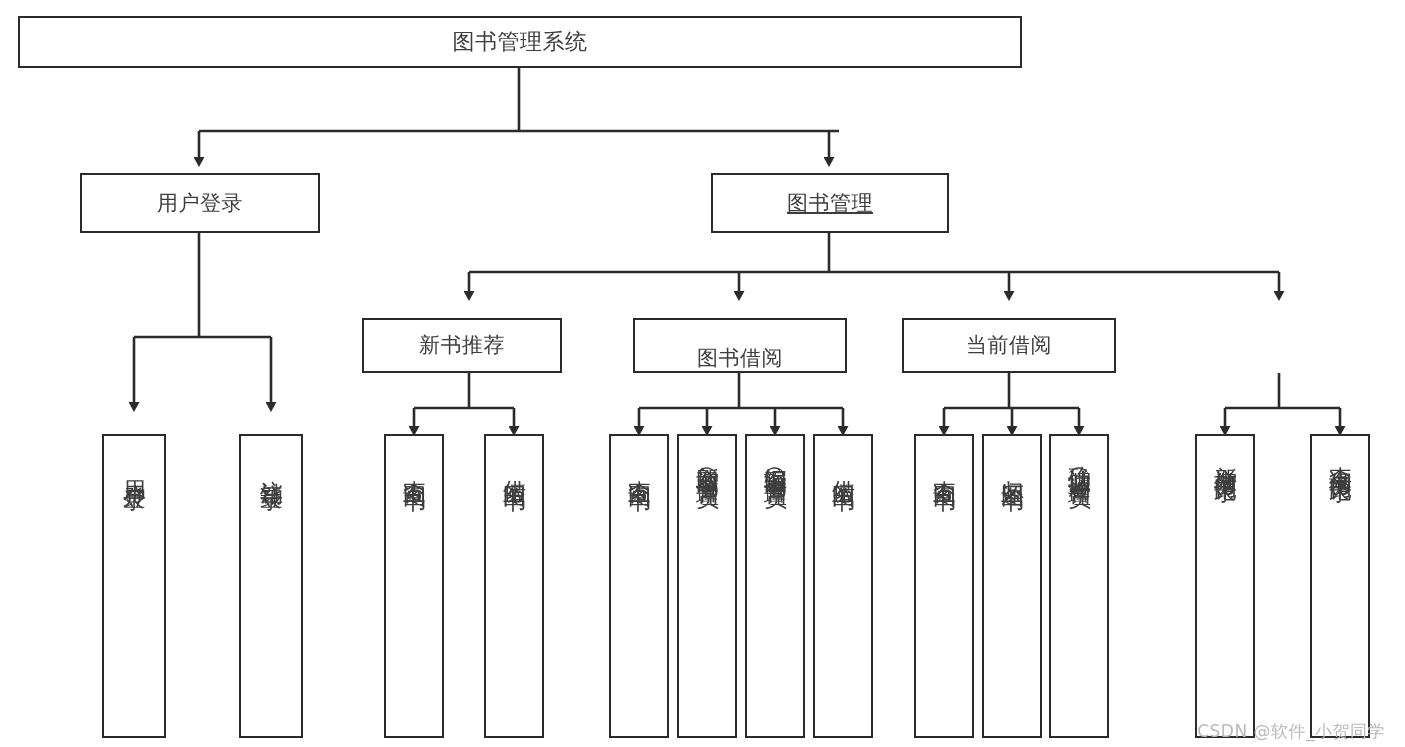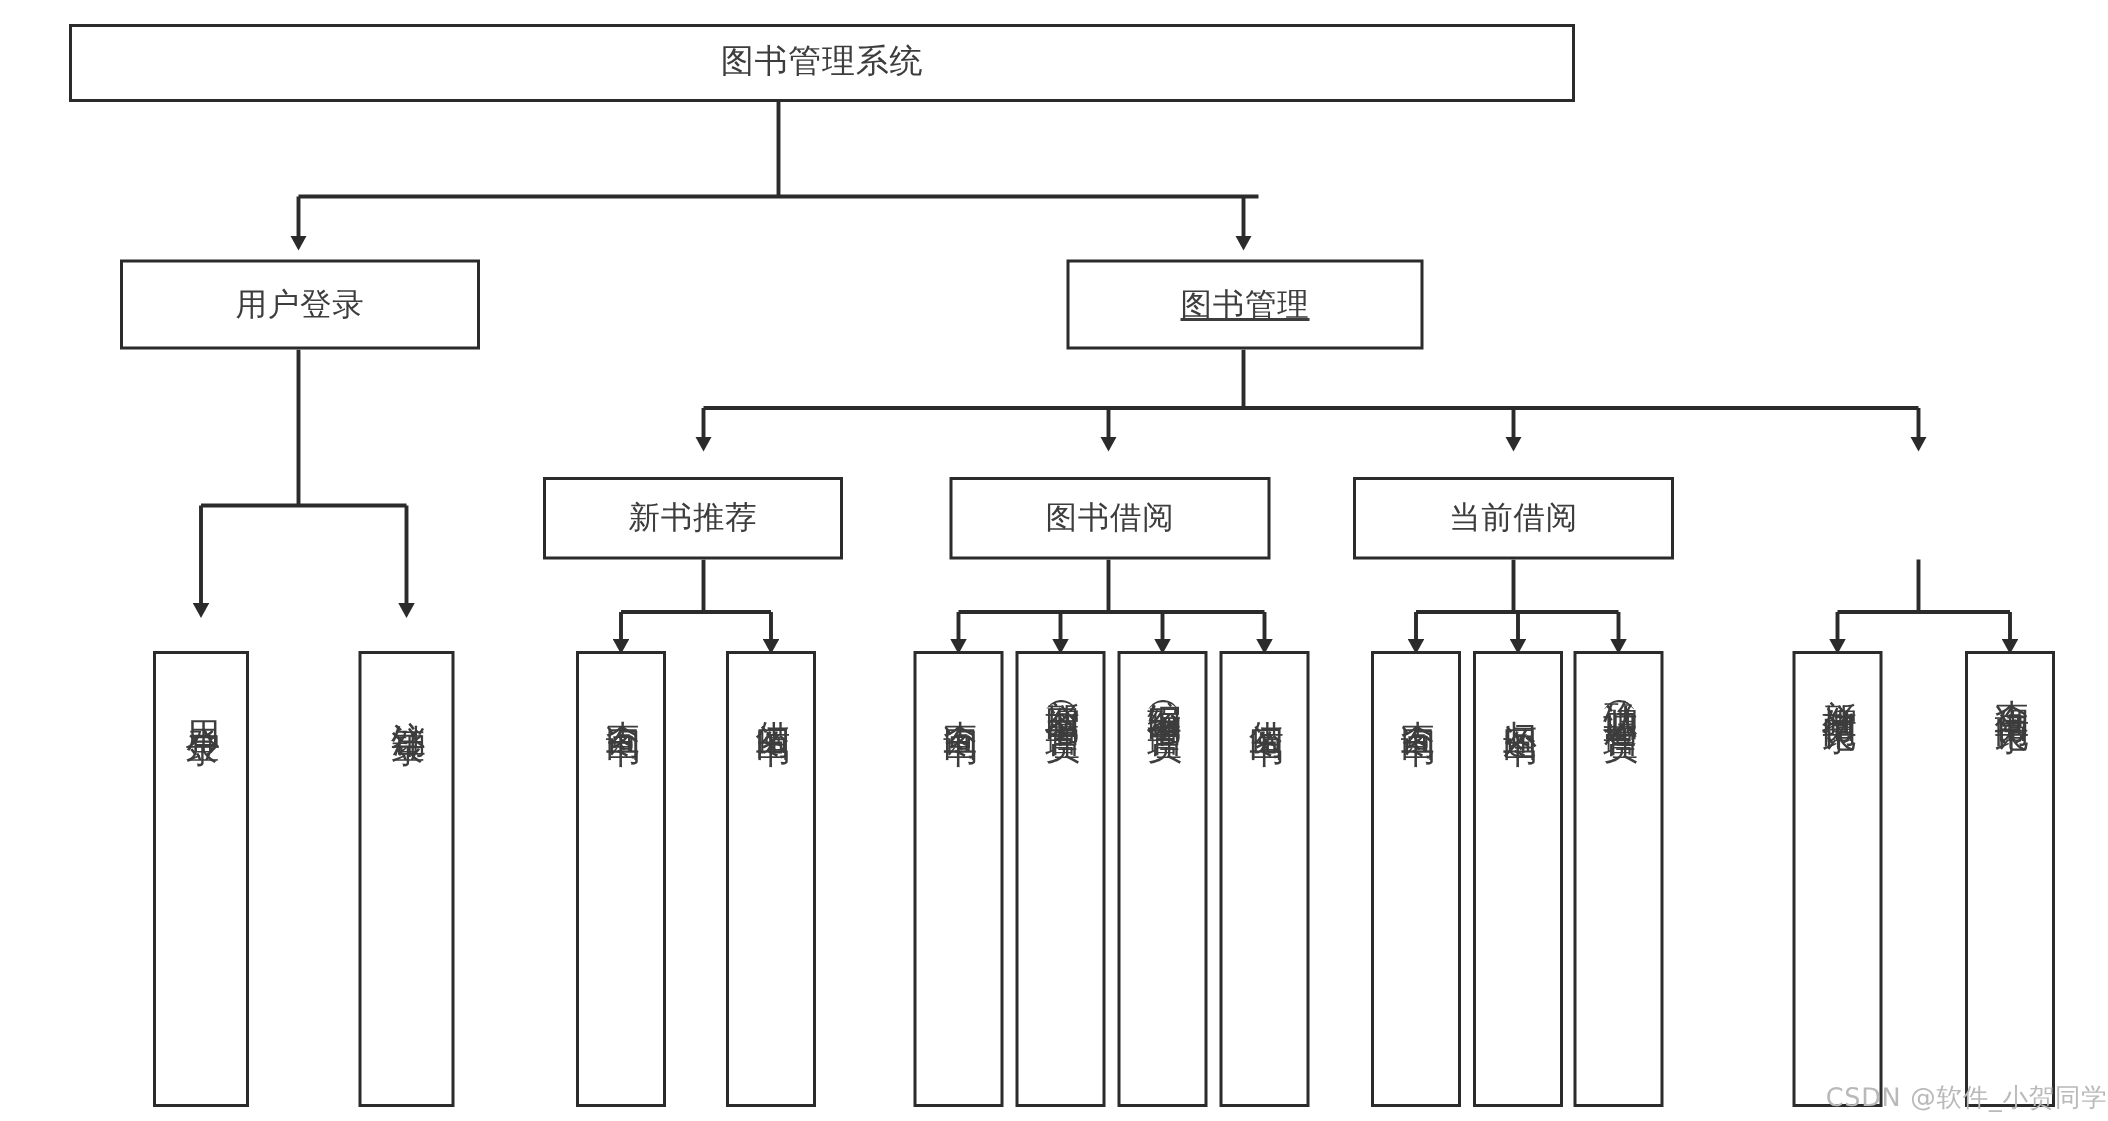--- a/index.html
+++ b/index.html
@@ -62,21 +62,21 @@
     text-orientation: upright;
     font-size: 23px;
     line-height: 1.12;
     letter-spacing: 3px;
   }
   .node.v.tight {
     padding-top: 12px;
   }
   #watermark {
     position: absolute;
-    right: 0;
+    right: 20px;
     bottom: 4px;
     font-size: 17px;
     color: #b9b9b9;
     letter-spacing: 0.5px;
     z-index: 6;
     white-space: nowrap;
   }
 </style>
 </head>
 <body>
@@ -128,35 +128,35 @@
       <path d="M1012,408 L1012,427" marker-end="url(#arrow)"></path>
       <path d="M1079,408 L1079,427" marker-end="url(#arrow)"></path>
 
       <path d="M1279,373 L1279,408"></path>
       <path d="M1225,408 L1340,408"></path>
       <path d="M1225,408 L1225,427" marker-end="url(#arrow)"></path>
       <path d="M1340,408 L1340,427" marker-end="url(#arrow)"></path>
     </g>
   </svg>
 
-  <div class="node h root" style="left:18px; top:16px; width:1004px; height:52px;margin-left:28px;">
+  <div class="node h root" style="left:18px; top:16px; width:1004px; height:52px;">
     <span class="label">图书管理系统</span>
   </div>
 
   <div class="node h" style="left:80px; top:173px; width:240px; height:60px;">
     <span class="label">用户登录</span>
   </div>
   <div class="node h" style="left:711px; top:173px; width:238px; height:60px;text-decoration:underline;">
     <span class="label">图书管理</span>
   </div>
 
   <div class="node h" style="left:362px; top:318px; width:200px; height:55px;">
     <span class="label">新书推荐</span>
   </div>
-  <div class="node h" style="left:633px; top:318px; width:214px; height:55px;">
+  <div class="node h" style="left:633px; top:318px; width:214px; height:55px;align-items:flex-end;">
     <span class="label">图书借阅</span>
   </div>
   <div class="node h" style="left:902px; top:318px; width:214px; height:55px;">
     <span class="label">当前借阅</span>
   </div>
 
   <div class="node v" style="left:102px; top:434px; width:64px; height:304px;">
     <span class="label">用户登录</span>
   </div>
   <div class="node v" style="left:239px; top:434px; width:64px; height:304px;">

